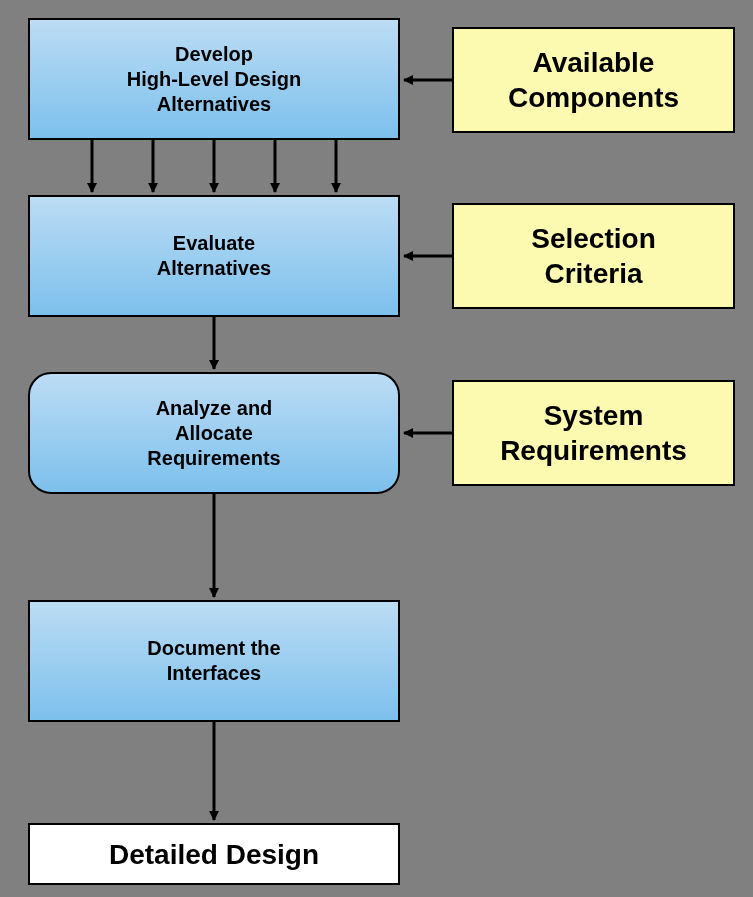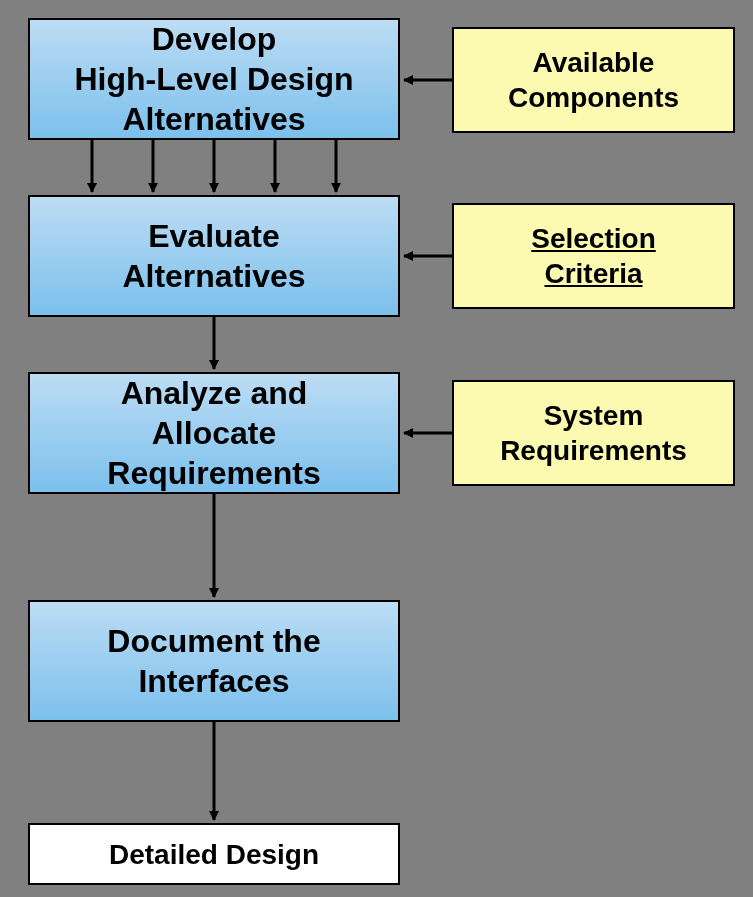--- a/index.html
+++ b/index.html
@@ -17,21 +17,21 @@
     display: flex;
     align-items: center;
     justify-content: center;
     text-align: center;
     font-weight: bold;
     line-height: 1.25;
     padding: 6px;
   }
   .blue-box {
     background: linear-gradient(to bottom, #bcdcf4, #7cc0ec);
-    font-size: 32px;
+    font-size: 20px;
     color: #000;
   }
   .yellow-box {
     background: #fbfab0;
     font-size: 28px;
     color: #000;
   }
   .white-box {
     background: #fff;
     font-size: 28px;
@@ -50,25 +50,25 @@
 <div class="box blue-box" style="left:28px; top:18px; width:372px; height:122px;">
   <span>Develop<br>High-Level Design<br>Alternatives</span>
 </div>
 <div class="box yellow-box" style="left:452px; top:27px; width:283px; height:106px;justify-content:center;">
   <span>Available<br>Components</span>
 </div>
 
 <div class="box blue-box" style="left:28px; top:195px; width:372px; height:122px;">
   <span>Evaluate<br>Alternatives</span>
 </div>
-<div class="box yellow-box" style="left:452px; top:203px; width:283px; height:106px;text-decoration:underline;">
+<div class="box yellow-box" style="left:452px; top:203px; width:283px; height:106px;">
   <span>Selection<br>Criteria</span>
 </div>
 
-<div class="box blue-box" style="left:28px; top:372px; width:372px; height:122px;">
+<div class="box blue-box" style="left:28px; top:372px; width:372px; height:122px;border-radius:23px;">
   <span>Analyze and<br>Allocate<br>Requirements</span>
 </div>
 <div class="box yellow-box" style="left:452px; top:380px; width:283px; height:106px;align-items:center;">
   <span>System<br>Requirements</span>
 </div>
 
 <div class="box blue-box" style="left:28px; top:600px; width:372px; height:122px;">
   <span>Document the<br>Interfaces</span>
 </div>
 

